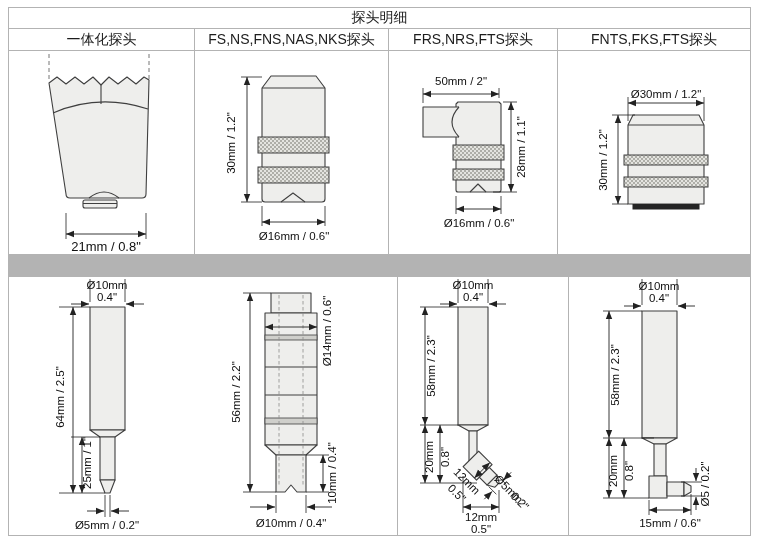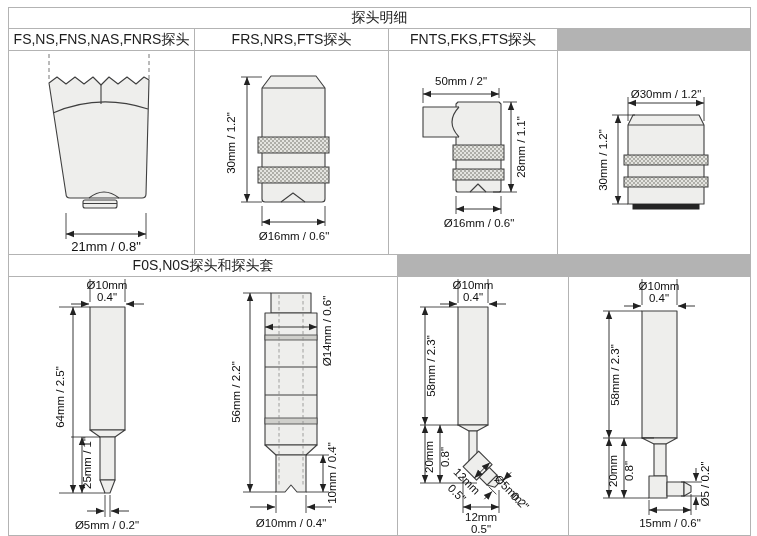--- a/index.html
+++ b/index.html
@@ -42,21 +42,22 @@
   </defs>
 </svg>
 
 <div class="sheet">
 
   <div class="row single">
     <div class="cell hcell">探头明细</div>
   </div>
 
   <div class="row top4">
-    <div class="cell hcell">FS,NS,FNS,NAS,FNRS探头</div>
+    <div class="cell hcell">一体化探头</div>
+    <div class="cell hcell">FS,NS,FNS,NAS,NKS探头</div>
     <div class="cell hcell">FRS,NRS,FTS探头</div>
     <div class="cell hcell">FNTS,FKS,FTS探头</div>
   </div>
 
   <div class="row top4">
 
     <div class="cell dcell">
       <svg width="185" height="203" viewBox="0 0 185 203">
         <path class="dash" d="M40,3 V30 M140,3 V30"></path>
         <path class="shape" d="M40,32 L48,26 L57,33 L66,26 L75,33 L84,26 L92,34 L100,26 L109,33 L118,26 L127,33 L135,26 L140,29 L137,143 Q137,147 133,147 L61,147 Q57,147 57,143 Z"></path>
@@ -119,21 +120,20 @@
         <rect class="band" x="66" y="126" width="84" height="10"></rect>
         <rect class="base" x="75" y="153.5" width="66" height="4.5"></rect>
         <path class="ext" d="M54,64 H77 M54,153 H70"></path>
         <path class="dim" d="M60,64 V153" marker-start="url(#arr)" marker-end="url(#arr)"></path>
         <text class="lab" x="49" y="109" transform="rotate(-90 49 109)" text-anchor="middle">30mm / 1.2"</text>
       </svg>
     </div>
   </div>
 
   <div class="row bot3">
-    <div class="cell hcell">F0S,N0S探头和探头套</div>
   </div>
 
   <div class="row bot3">
 
     <div class="cell dcell">
       <svg width="388" height="258" viewBox="0 0 388 258">
 
         <path class="ext" d="M81,2 V25 M116,2 V25"></path>
         <text class="lab" x="98" y="12" text-anchor="middle">Ø10mm</text>
         <text class="lab" x="98" y="24" text-anchor="middle">0.4"</text>

